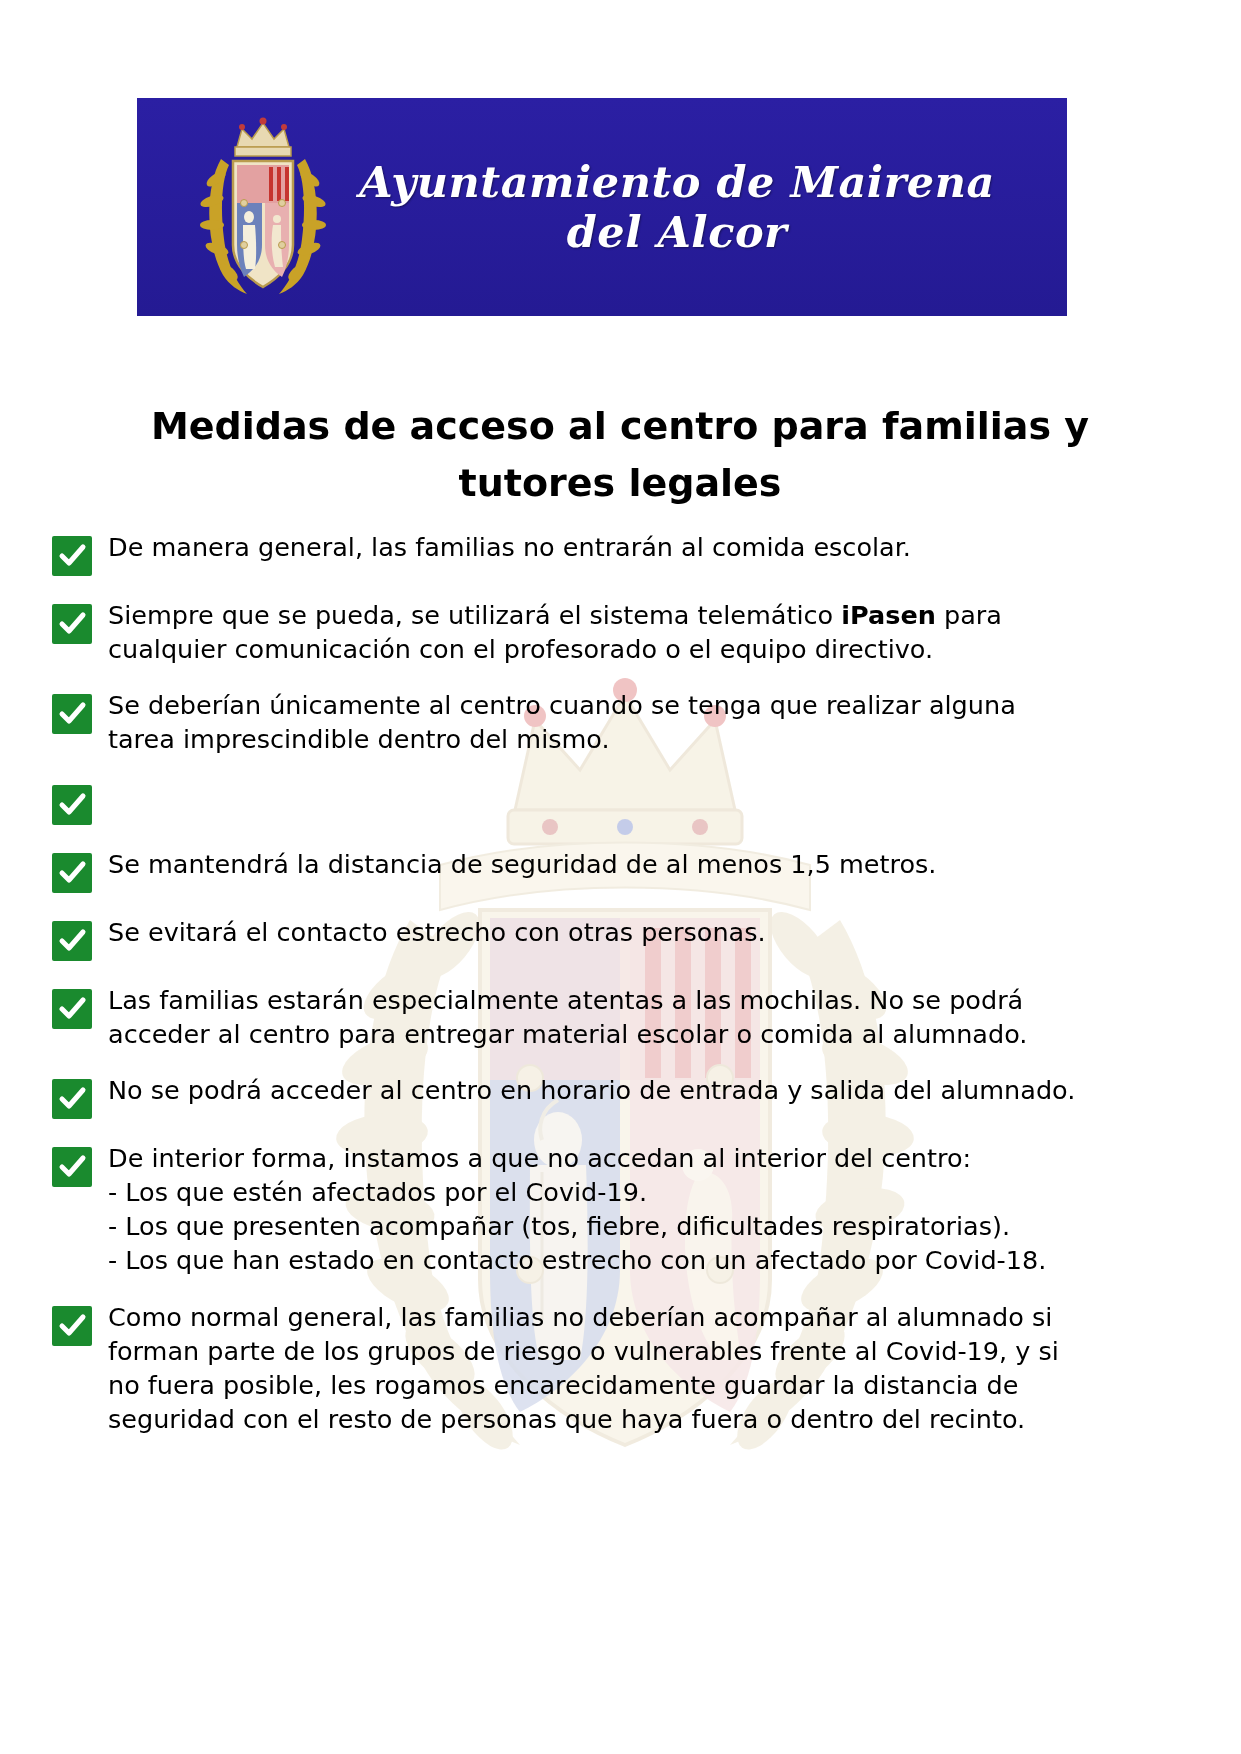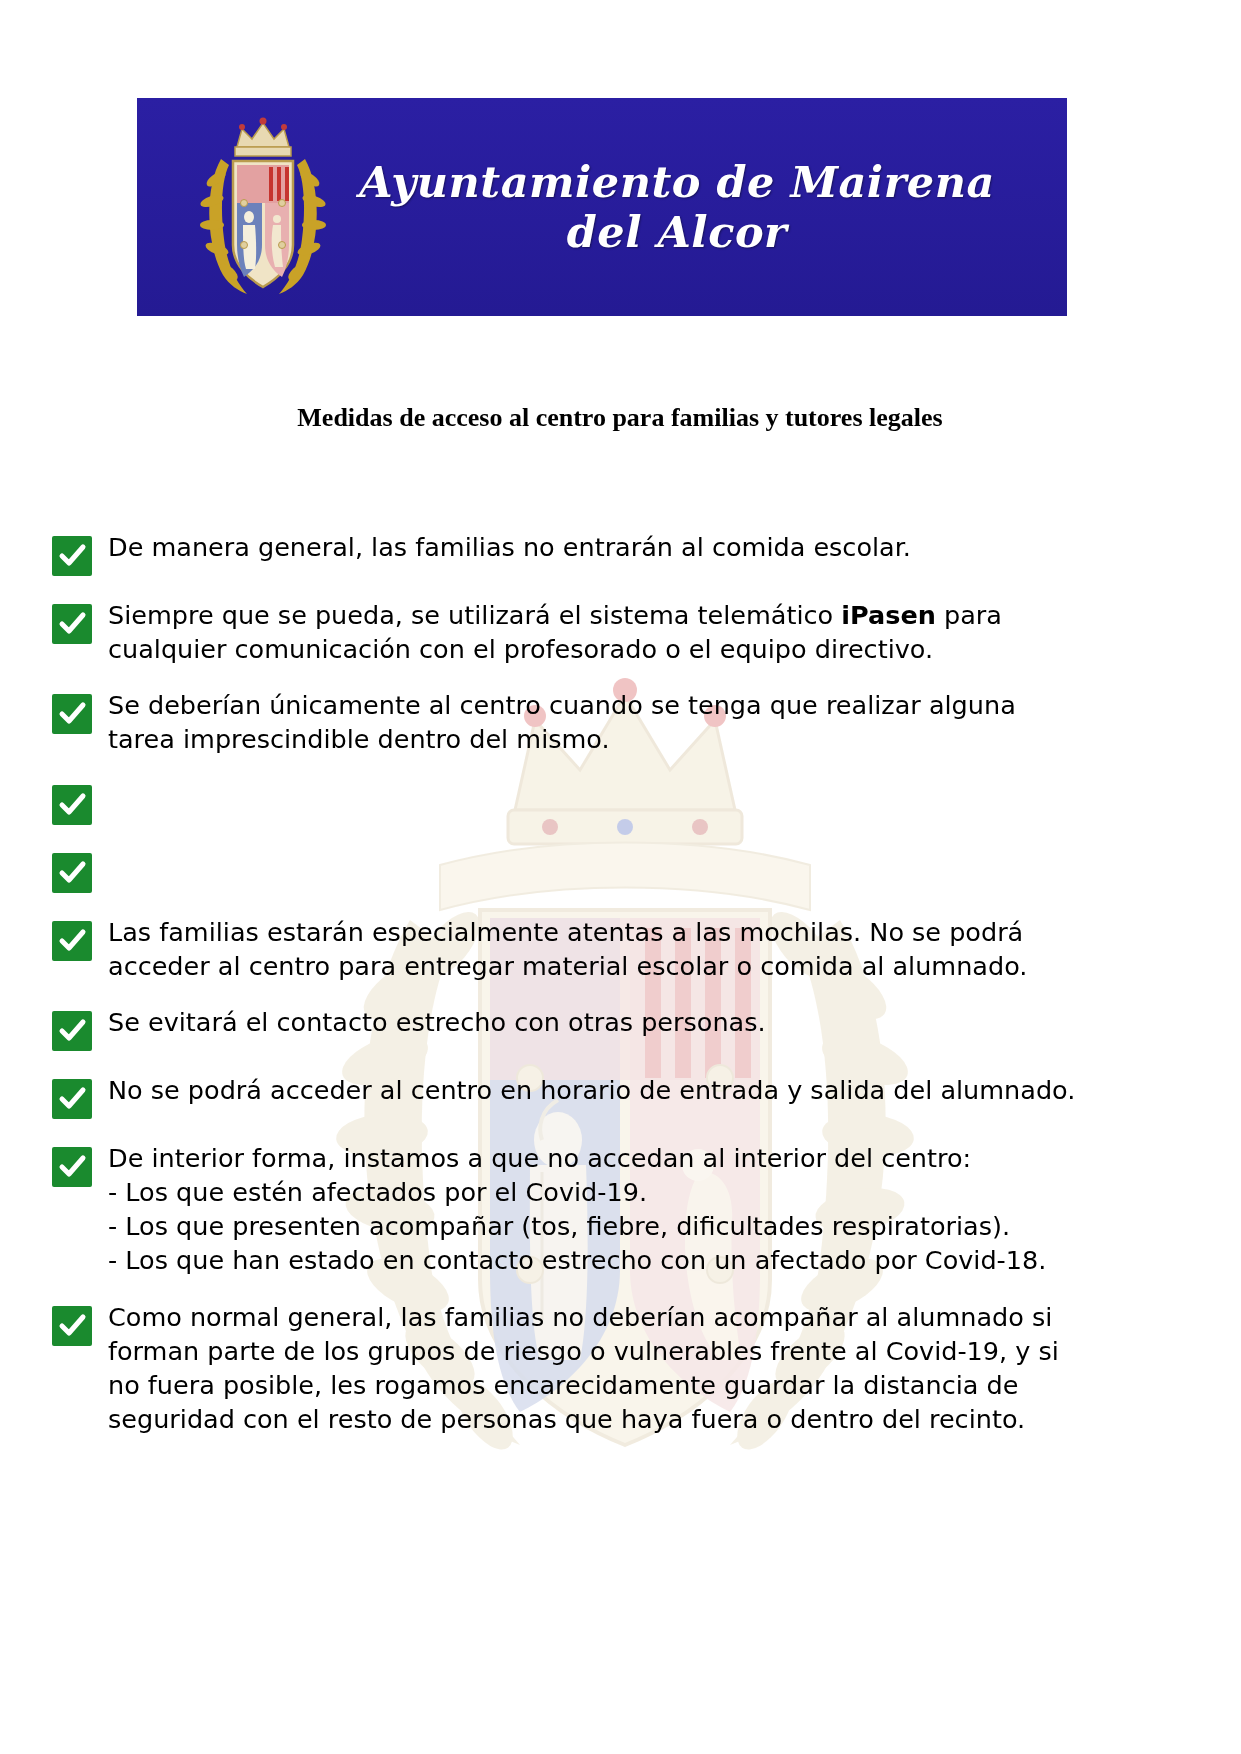--- a/index.html
+++ b/index.html
@@ -62,25 +62,24 @@
     text-shadow: 1px 1px 2px rgba(0,0,0,0.4);
   }
 
   
   .doc-title {
     position: absolute;
     left: 120px;
     top: 398px;
     width: 1000px;
     text-align: center;
-    font-size: 26px;
+    font-size: 38px;
     font-weight: bold;
     line-height: 1.5;
     z-index: 3;
-    font-family: Liberation Serif, serif;
   }
 
   
   .measures {
     position: absolute;
     left: 52px;
     top: 530px;
     width: 1150px;
     z-index: 3;
   }
@@ -283,38 +282,39 @@
         </svg>
     </span>
   </div>
 
   <div class="measure">
     <span class="check">
       <svg width="30" height="30" viewBox="0 0 30 30">
           <path d="M5 15 L12 22 L26 6" stroke="#ffffff" stroke-width="5" fill="none" stroke-linecap="round" stroke-linejoin="round"></path>
         </svg>
     </span>
+    <span class="measure-text">Se mantendrá la distancia de seguridad de al menos 1,5 metros.</span>
+  </div>
+
+  <div class="measure">
+    <span class="check">
+      <svg width="30" height="30" viewBox="0 0 30 30">
+          <path d="M5 15 L12 22 L26 6" stroke="#ffffff" stroke-width="5" fill="none" stroke-linecap="round" stroke-linejoin="round"></path>
+        </svg>
+    </span>
+    <span class="measure-text">Se evitará el contacto estrecho con otras personas.</span>
   </div>
 
   <div class="measure">
     <span class="check">
       <svg width="30" height="30" viewBox="0 0 30 30">
           <path d="M5 15 L12 22 L26 6" stroke="#ffffff" stroke-width="5" fill="none" stroke-linecap="round" stroke-linejoin="round"></path>
         </svg>
     </span>
     <span class="measure-text">Las familias estarán especialmente atentas a las mochilas. No se podrá acceder al centro para entregar material escolar o comida al alumnado.</span>
-  </div>
-
-  <div class="measure">
-    <span class="check">
-      <svg width="30" height="30" viewBox="0 0 30 30">
-          <path d="M5 15 L12 22 L26 6" stroke="#ffffff" stroke-width="5" fill="none" stroke-linecap="round" stroke-linejoin="round"></path>
-        </svg>
-    </span>
-    <span class="measure-text">Se evitará el contacto estrecho con otras personas.</span>
   </div>
 
   <div class="measure">
     <span class="check">
       <svg width="30" height="30" viewBox="0 0 30 30">
           <path d="M5 15 L12 22 L26 6" stroke="#ffffff" stroke-width="5" fill="none" stroke-linecap="round" stroke-linejoin="round"></path>
         </svg>
     </span>
     <span class="measure-text">No se podrá acceder al centro en horario de entrada y salida del alumnado.</span>
   </div>

